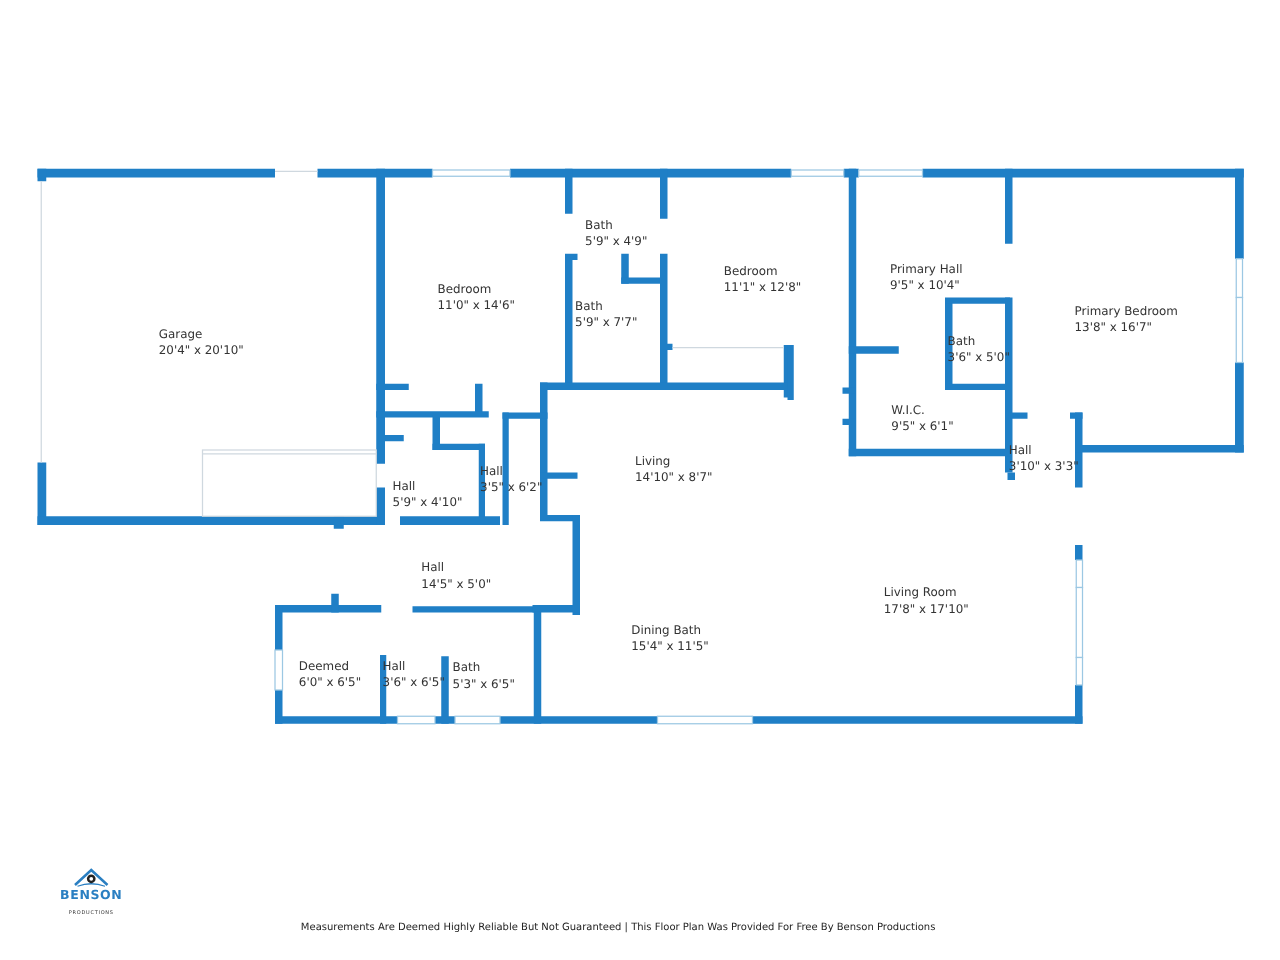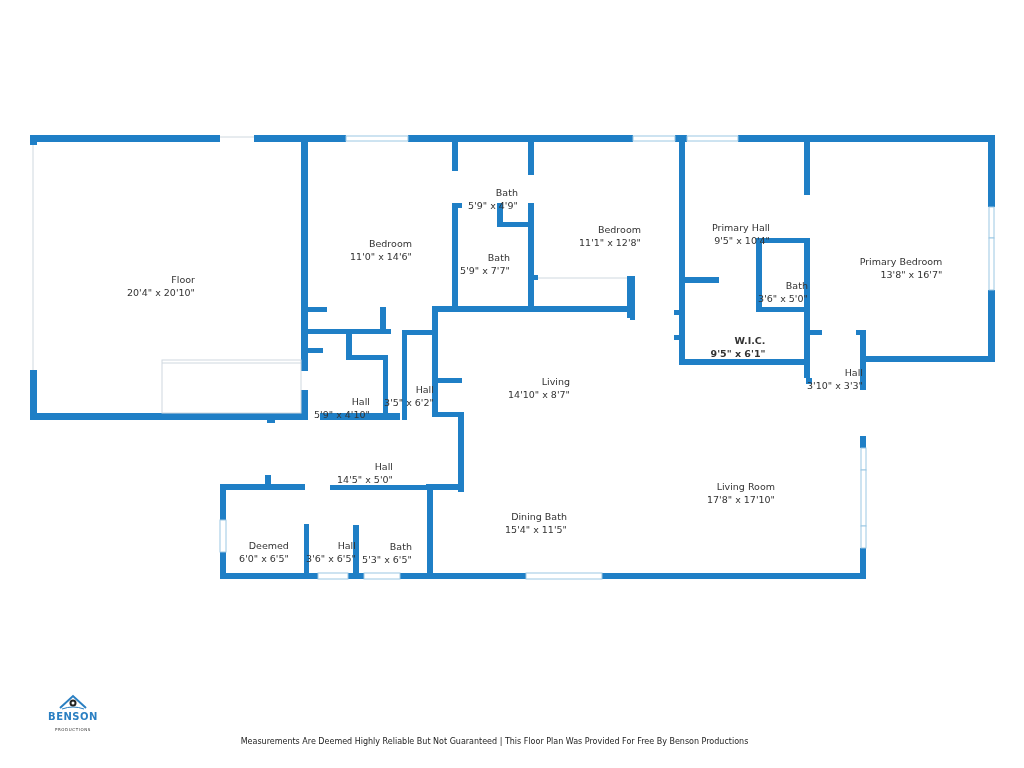--- a/index.html
+++ b/index.html
@@ -1,18 +1,18 @@
 <!DOCTYPE html>
 <html><head>
 <meta charset="utf-8">
 <style>
   html,body{margin:0;padding:0;background:#ffffff;}
   body{width:1024px;height:768px;position:relative;overflow:hidden;font-family:"DejaVu Sans",sans-serif;}
   #plan{position:absolute;left:0;top:0;}
-  .room-label{position:absolute;transform:translateX(-50%);text-align:right;color:#333333;font-size:9.5px;line-height:13px;white-space:nowrap;font-family:"DejaVu Sans",sans-serif;margin-top:12px;}
+  .room-label{position:absolute;transform:translateX(-50%);text-align:left;color:#333333;font-size:9.5px;line-height:13px;white-space:nowrap;font-family:"DejaVu Sans",sans-serif;}
   .room-label .name{display:block;}
   .room-label .dim{display:block;}
   #logo{position:absolute;left:38px;top:693px;width:70px;height:44px;}
   #logo .word{position:absolute;left:0;top:18px;width:70px;text-align:center;font-weight:bold;font-size:10px;color:#2a7fc2;letter-spacing:0.5px;font-family:"DejaVu Sans",sans-serif;}
   #logo .sub{position:absolute;left:0;top:34px;width:70px;text-align:center;font-size:4px;color:#333;letter-spacing:0.6px;font-family:"DejaVu Sans",sans-serif;}
   #footer{position:absolute;left:0;top:737px;width:989px;text-align:center;font-size:8px;color:#222;font-family:"DejaVu Sans",sans-serif;}
 </style>
 </head>
 <body>
 
@@ -119,21 +119,21 @@
   <g fill="none" stroke="#cfd8df" stroke-width="1">
     <rect x="162" y="360" width="139" height="53"></rect>
     <line x1="162" y1="363" x2="301" y2="363"></line>
     <line x1="220" y1="137" x2="254" y2="137"></line>
     <line x1="33" y1="145" x2="33" y2="370"></line>
     <line x1="538" y1="278" x2="627" y2="278"></line>
   </g>
 </svg>
 
 <div class="room-label" style="left:161px;top:261px;">
-  <span class="name">Floor</span>
+  <span class="name">Garage</span>
   <span class="dim">20'4" x 20'10"</span>
 </div>
 <div class="room-label" style="left:381px;top:225px;">
   <span class="name">Bedroom</span>
   <span class="dim">11'0" x 14'6"</span>
 </div>
 <div class="room-label" style="left:493px;top:174px;">
   <span class="name">Bath</span>
   <span class="dim">5'9" x 4'9"</span>
 </div>
@@ -150,21 +150,21 @@
   <span class="dim">9'5" x 10'4"</span>
 </div>
 <div class="room-label" style="left:783px;top:267px;">
   <span class="name">Bath</span>
   <span class="dim">3'6" x 5'0"</span>
 </div>
 <div class="room-label" style="left:901px;top:243px;">
   <span class="name">Primary Bedroom</span>
   <span class="dim">13'8" x 16'7"</span>
 </div>
-<div class="room-label" style="left:738px;top:322px;font-weight:bold;">
+<div class="room-label" style="left:738px;top:322px;">
   <span class="name">W.I.C.</span>
   <span class="dim">9'5" x 6'1"</span>
 </div>
 <div class="room-label" style="left:835px;top:354px;">
   <span class="name">Hall</span>
   <span class="dim">3'10" x 3'3"</span>
 </div>
 <div class="room-label" style="left:342px;top:383px;">
   <span class="name">Hall</span>
   <span class="dim">5'9" x 4'10"</span>

